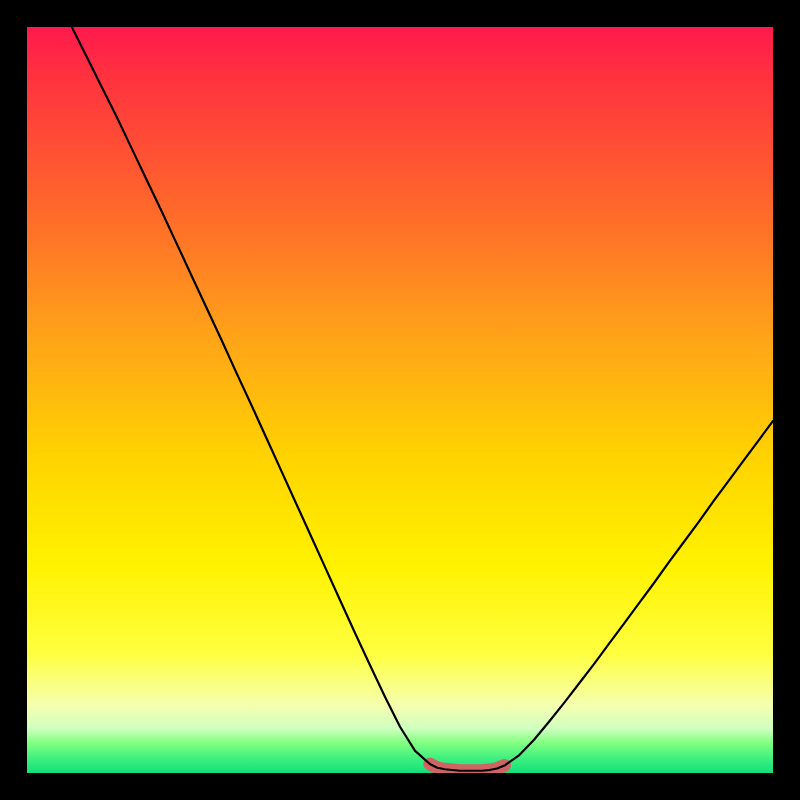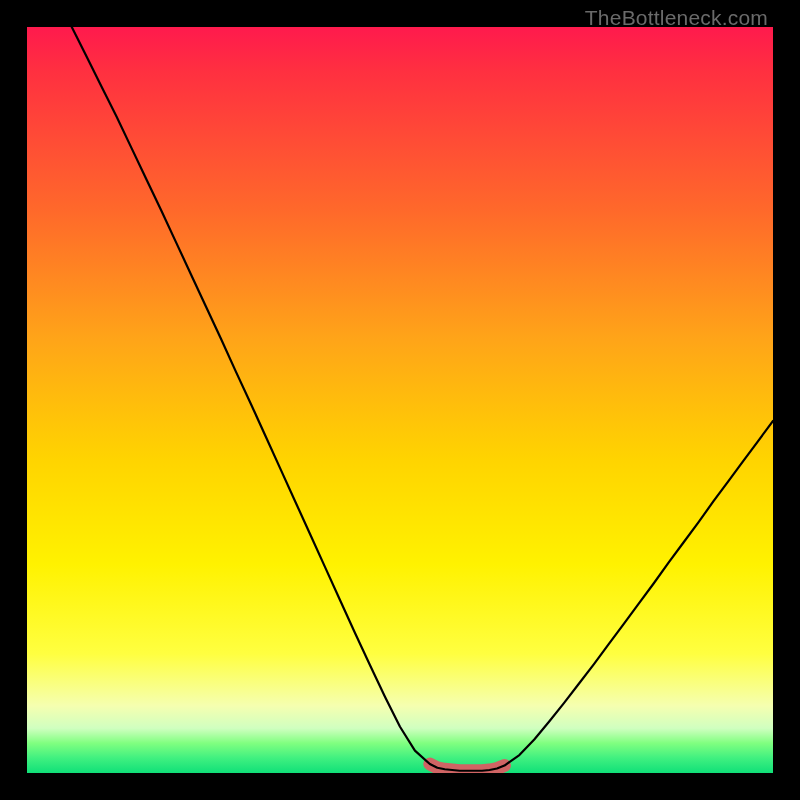--- a/index.html
+++ b/index.html
@@ -55,14 +55,13 @@
 <body>
 <div class="frame">
 
   <div class="plot-area">
     <svg class="curve-stage" viewBox="0 0 746 746" preserveAspectRatio="none">
       <path id="curve-highlight" d="M402.84 737.05 L410.30 740.78 L417.76 742.27 L425.22 743.02 L432.68 743.76 L440.14 743.76 L447.60 743.76 L455.06 743.76 L462.52 743.02 L469.98 741.52 L477.44 738.54" fill="none" stroke="#d06464" stroke-width="13" stroke-linecap="round" stroke-linejoin="round"></path>
       <path id="curve-line" d="M44.76 0.00 L59.68 29.84 L74.60 59.68 L89.52 89.52 L104.44 120.85 L119.36 152.18 L134.28 183.52 L149.20 215.59 L164.12 247.67 L179.04 279.75 L193.96 311.83 L208.88 344.65 L223.80 376.73 L238.72 409.55 L253.64 442.38 L268.56 475.20 L283.48 508.03 L298.40 540.85 L313.32 573.67 L328.24 606.50 L343.16 638.58 L358.08 669.91 L373.00 699.75 L387.92 723.62 L402.84 737.05 L410.30 740.78 L417.76 742.27 L425.22 743.02 L432.68 743.76 L440.14 743.76 L447.60 743.76 L455.06 743.76 L462.52 743.02 L469.98 741.52 L477.44 738.54 L492.36 728.10 L507.28 712.43 L522.20 694.53 L537.12 675.88 L552.04 656.48 L566.96 637.08 L581.88 616.94 L596.80 596.80 L611.72 576.66 L626.64 556.52 L641.56 535.63 L656.48 515.49 L671.40 495.34 L686.32 474.46 L701.24 454.31 L716.16 434.17 L731.08 414.03 L746.00 393.89" fill="none" stroke="#000" stroke-width="2.2" stroke-linecap="round" stroke-linejoin="round"></path>
     </svg>
   </div>
 
-  <div class="watermark">TheBottleneck.com</div>
 </div>
 
 </body></html>

